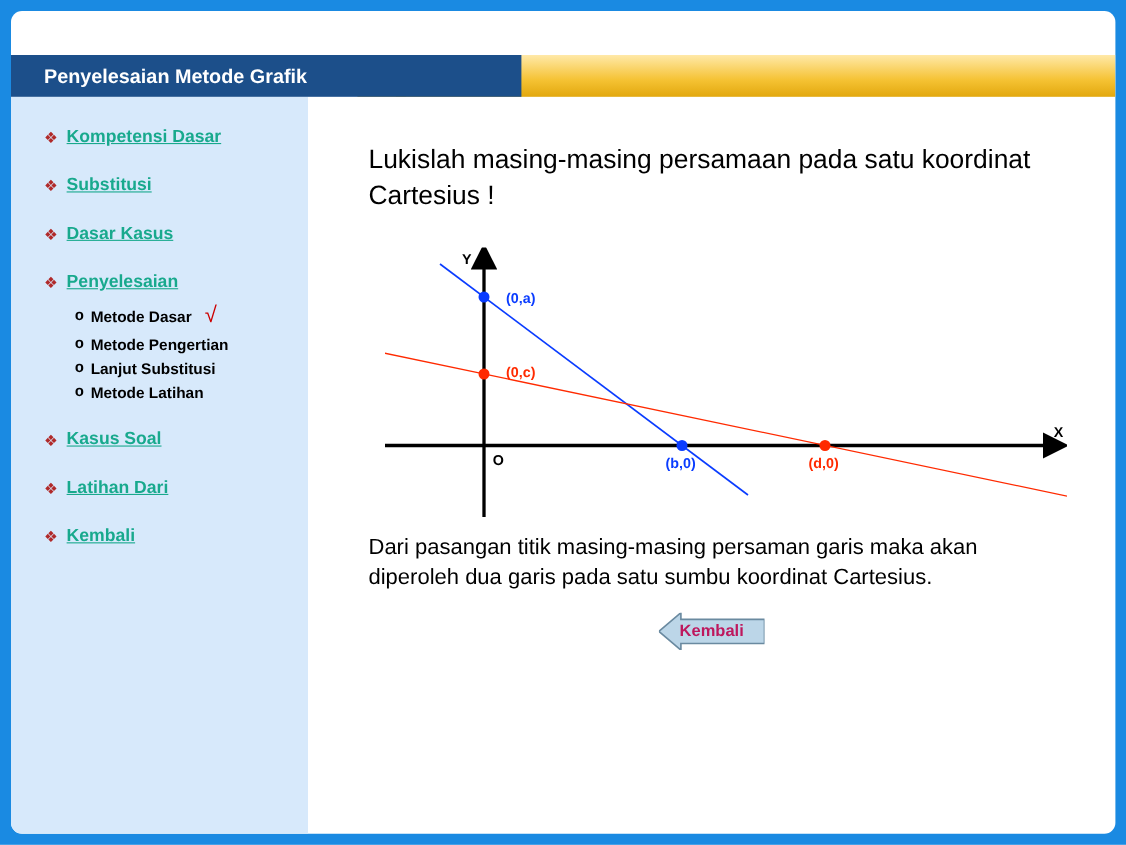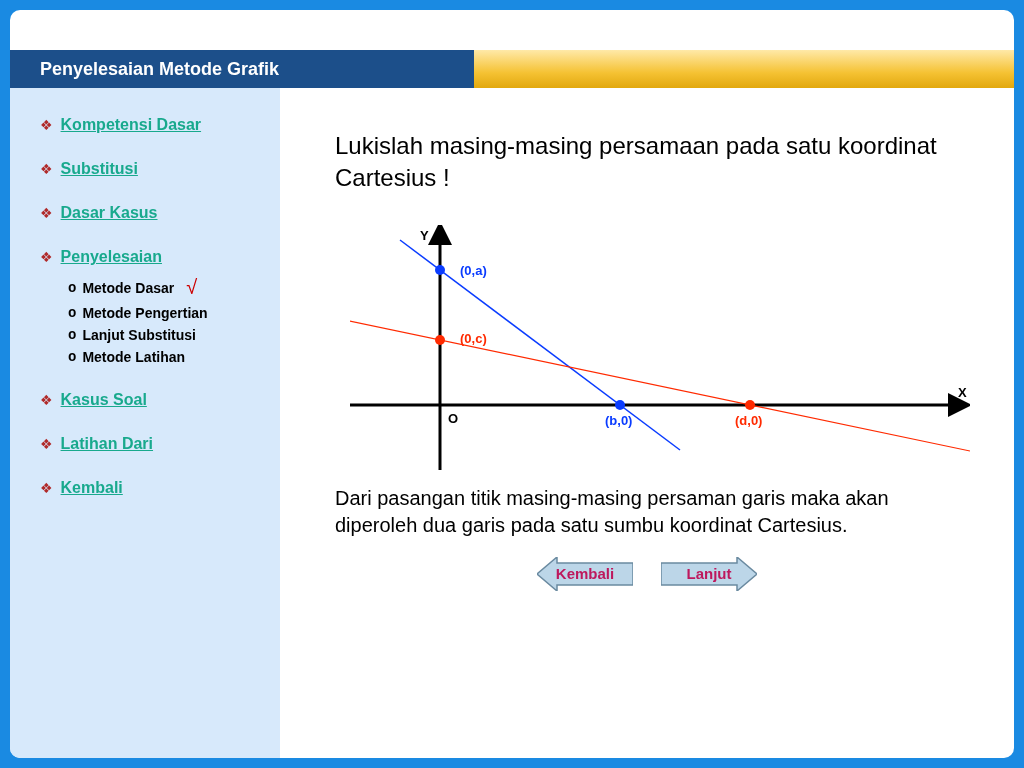--- a/index.html
+++ b/index.html
@@ -186,22 +186,16 @@
 
     <p class="body2">Dari pasangan titik masing-masing persaman garis maka akan diperoleh dua garis pada satu sumbu koordinat Cartesius.</p>
 
     <div class="navbtns">
       <div class="arrowbtn">
         <svg viewBox="0 0 96 34" preserveAspectRatio="none">
           <polygon points="0,17 20,0 20,6 96,6 96,28 20,28 20,34" fill="#bcd6e8" stroke="#6a8aa0" stroke-width="1.5"></polygon>
         </svg>
         <span>Kembali</span>
       </div>
-      <div class="arrowbtn">
-        <svg viewBox="0 0 96 34" preserveAspectRatio="none">
-          <polygon points="0,6 76,6 76,0 96,17 76,34 76,28 0,28" fill="#bcd6e8" stroke="#6a8aa0" stroke-width="1.5"></polygon>
-        </svg>
-        <span>Lanjut</span>
-      </div>
     </div>
   </main>
 
 </div>
 
 </body></html>

